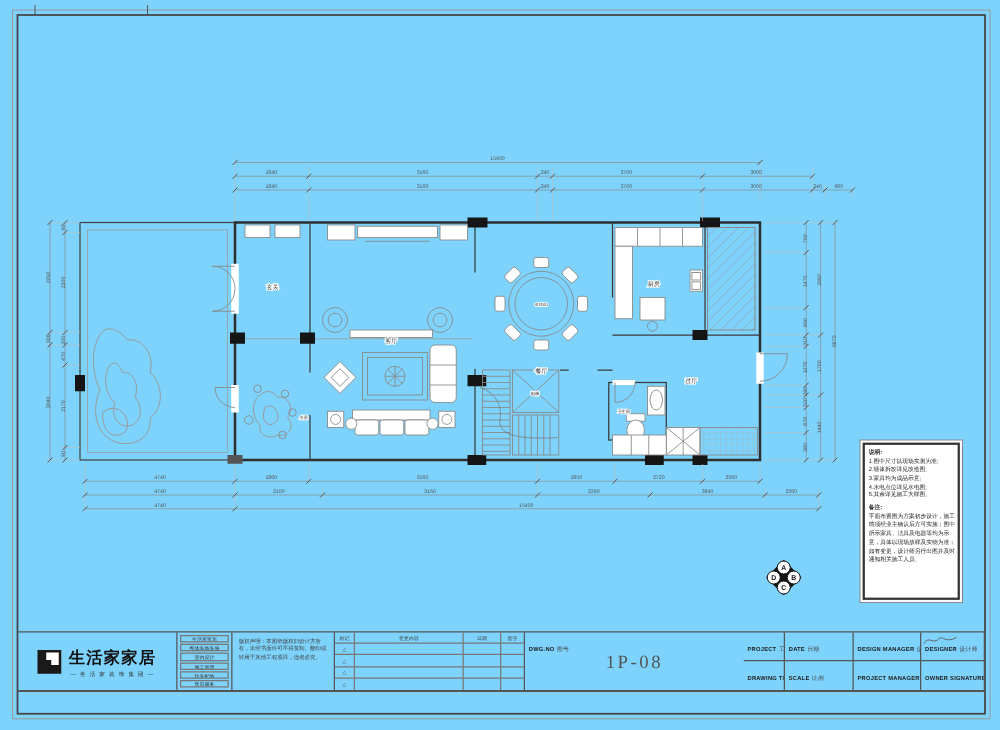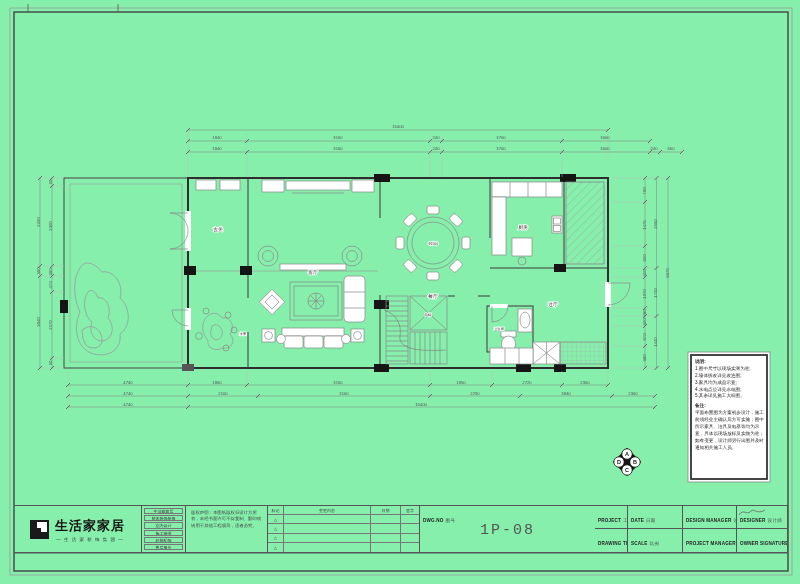--- a/index.html
+++ b/index.html
@@ -1,16 +1,16 @@
 <!DOCTYPE html>
 <html><head>
 <meta charset="utf-8">
 <style>
   html,body{margin:0;padding:0;background:#fff;}
-  #sheet{position:relative;width:800px;height:584px;background:#86efac;overflow:hidden;
+  #sheet{position:relative;width:800px;height:584px;background:#7dd3fc;overflow:hidden;
          font-family:"Liberation Sans", sans-serif;color:#222;}
   svg{position:absolute;left:0;top:0;}
   svg text{font-family:"Liberation Sans", sans-serif;}
   .t{font-size:4.2px;fill:#555;}
   .room{font-size:4.8px;fill:#333;paint-order:stroke;stroke:#fff;stroke-width:1.6px;}
   .room-s{font-size:3.4px;fill:#333;paint-order:stroke;stroke:#fff;stroke-width:1.4px;}
   .frame-thin{fill:none;stroke:#999;stroke-width:0.8;}
   .frame{fill:none;stroke:#444;stroke-width:1.4;}
   .wall{fill:none;stroke:#444;stroke-width:1;}
   .wall2{fill:none;stroke:#2e2e2e;stroke-width:2;}
@@ -48,21 +48,21 @@
   .tri{font-size:5px;color:#333;}
   #tb-cell{flex:1;display:grid;grid-template-columns:175px 33px 55px 54px 1fr;
            grid-template-rows:1fr 1fr;border-right:none;}
   .tbc{border-right:1px solid #555;border-bottom:1px solid #555;position:relative;
        padding:2px 3px;box-sizing:border-box;overflow:hidden;}
   .tbc.last{border-bottom:none;}
   .lab{font-size:4.6px;font-weight:bold;color:#222;letter-spacing:0.2px;white-space:nowrap;}
   .lab .cn{font-weight:normal;color:#444;margin-left:2px;}
   #dwg-cell{grid-row:1/3;border-right:none;border-bottom:none;}
   #dwg-no{position:absolute;left:0;right:0;top:16px;text-align:center;
-          font-family:Liberation Mono, monospace;font-size:15px;color:#555;letter-spacing:2px;}
+          font-family:Liberation Serif, serif;font-size:15px;color:#555;letter-spacing:2px;}
   #sig{position:absolute;right:6px;bottom:2px;}
   
   #notes-panel{position:absolute;left:695px;top:359px;width:69px;height:117px;
                font-size:4.6px;line-height:1.5;color:#222;overflow:hidden;}
   #notes-panel .hd{font-weight:bold;}
   #notes-panel .rm{margin-top:3px;}
 </style>
 </head>
 <body>
 

